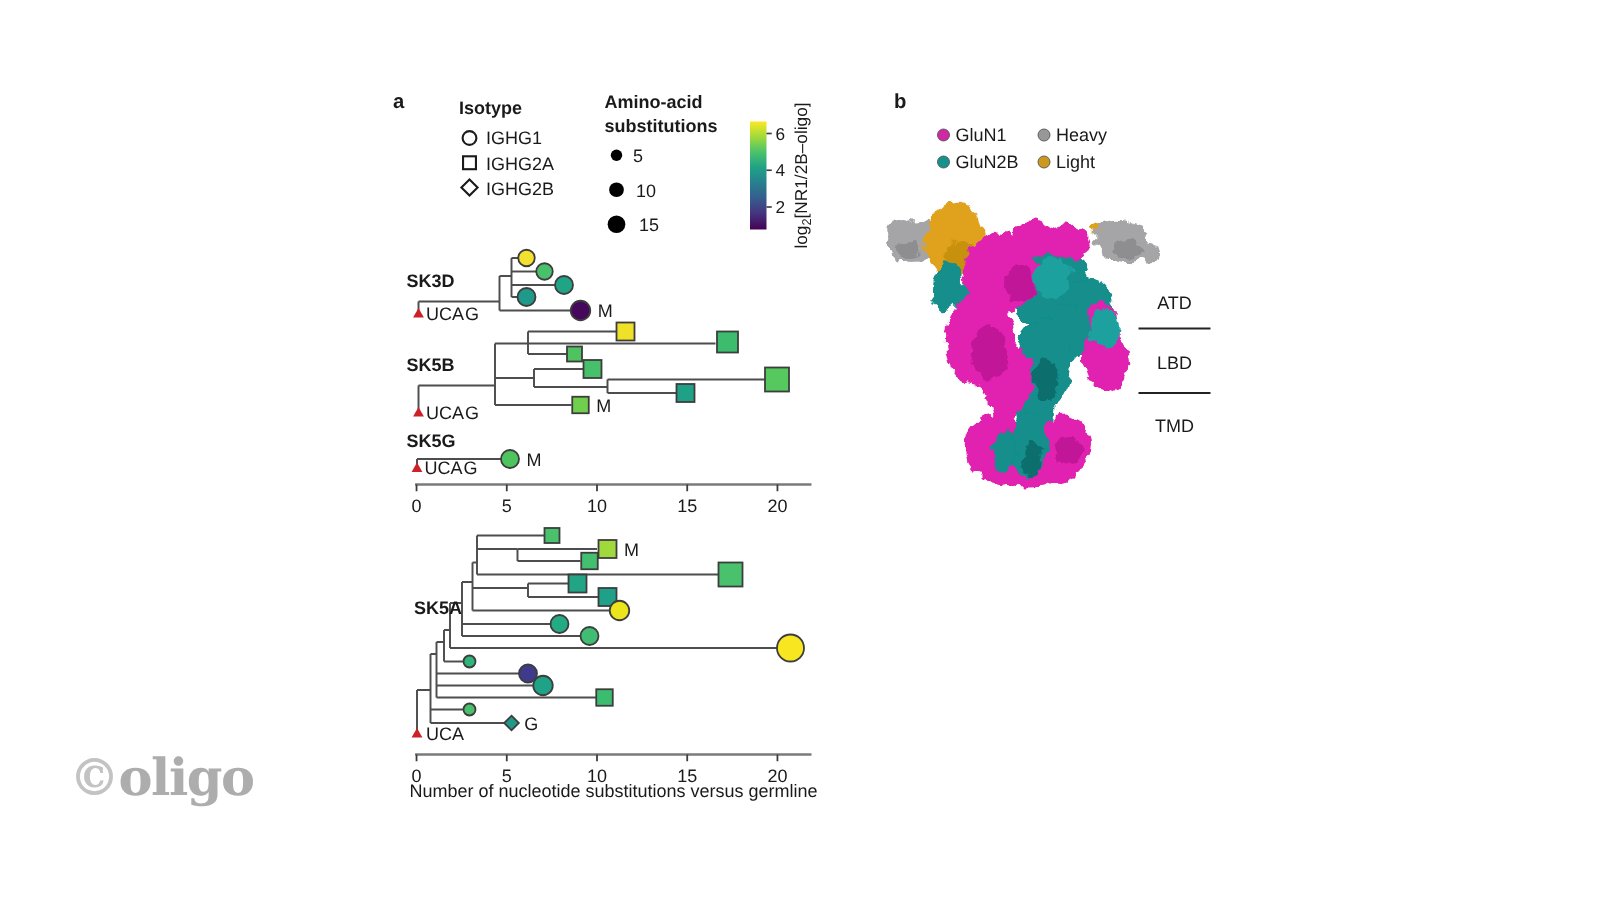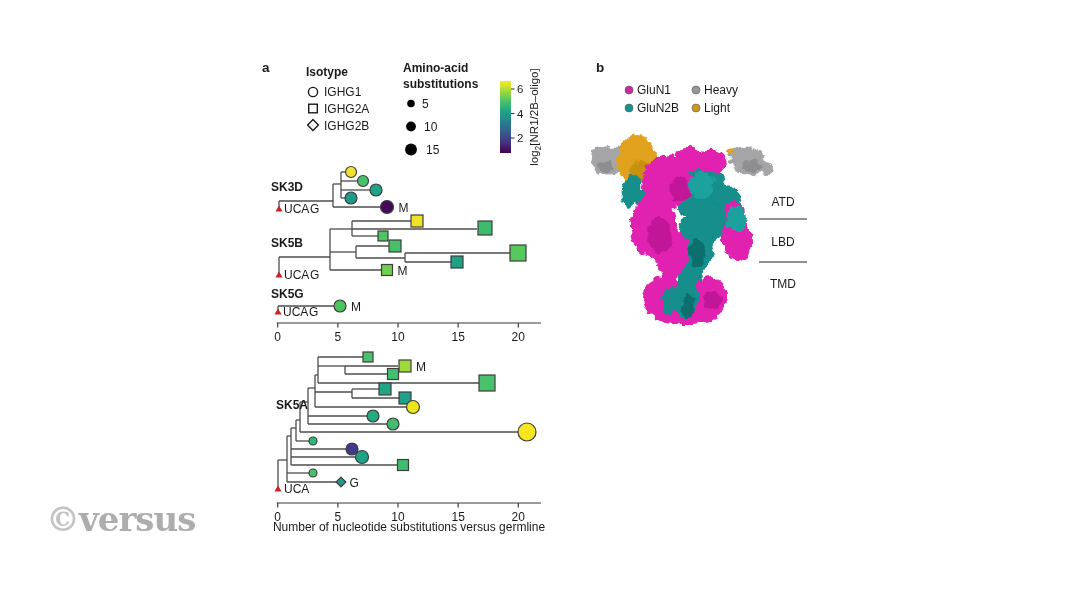--- a/index.html
+++ b/index.html
@@ -305,15 +305,15 @@
 
   <g>
     <text x="783" y="206" class="t12" text-anchor="middle">ATD</text>
     <line x1="759" y1="219" x2="807" y2="219" stroke="#222" stroke-width="1.2"></line>
     <text x="783" y="246" class="t12" text-anchor="middle">LBD</text>
     <line x1="759" y1="262" x2="807" y2="262" stroke="#222" stroke-width="1.2"></line>
     <text x="783" y="288" class="t12" text-anchor="middle">TMD</text>
   </g>
 </svg>
 
-<div class="watermark"><span class="copy">©</span><span>versus</span></div>
+<div class="watermark"><span class="copy">©</span><span>oligo</span></div>
 
 </div>
 
 </body></html>

